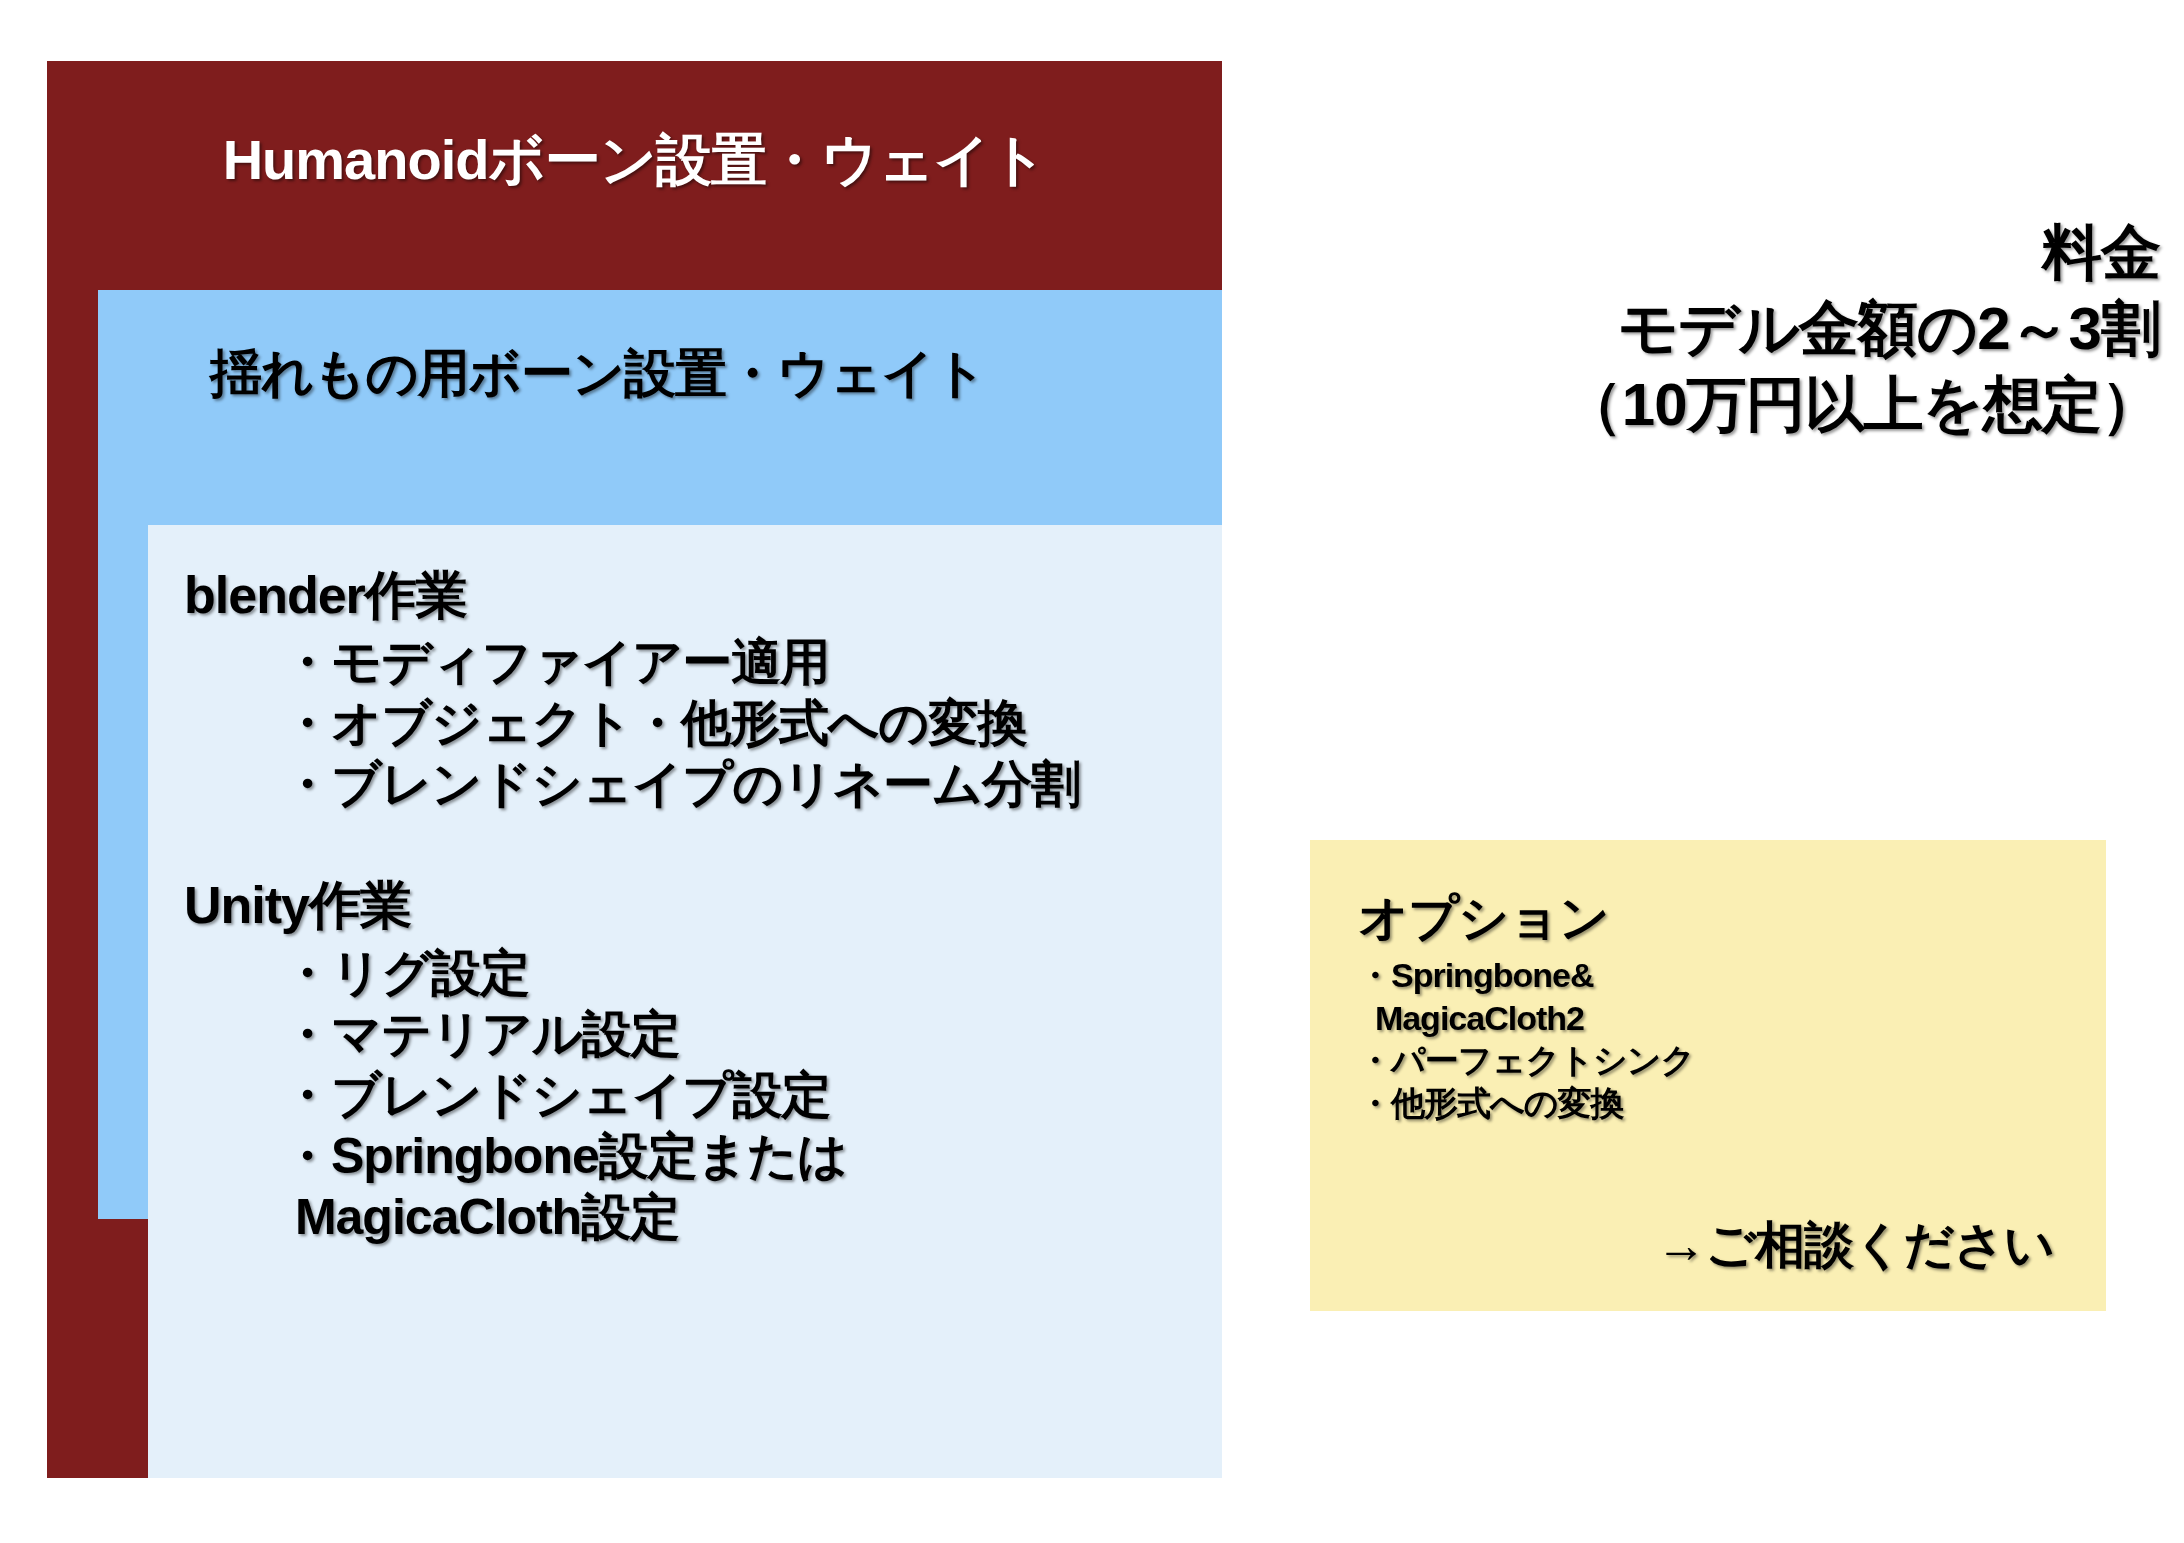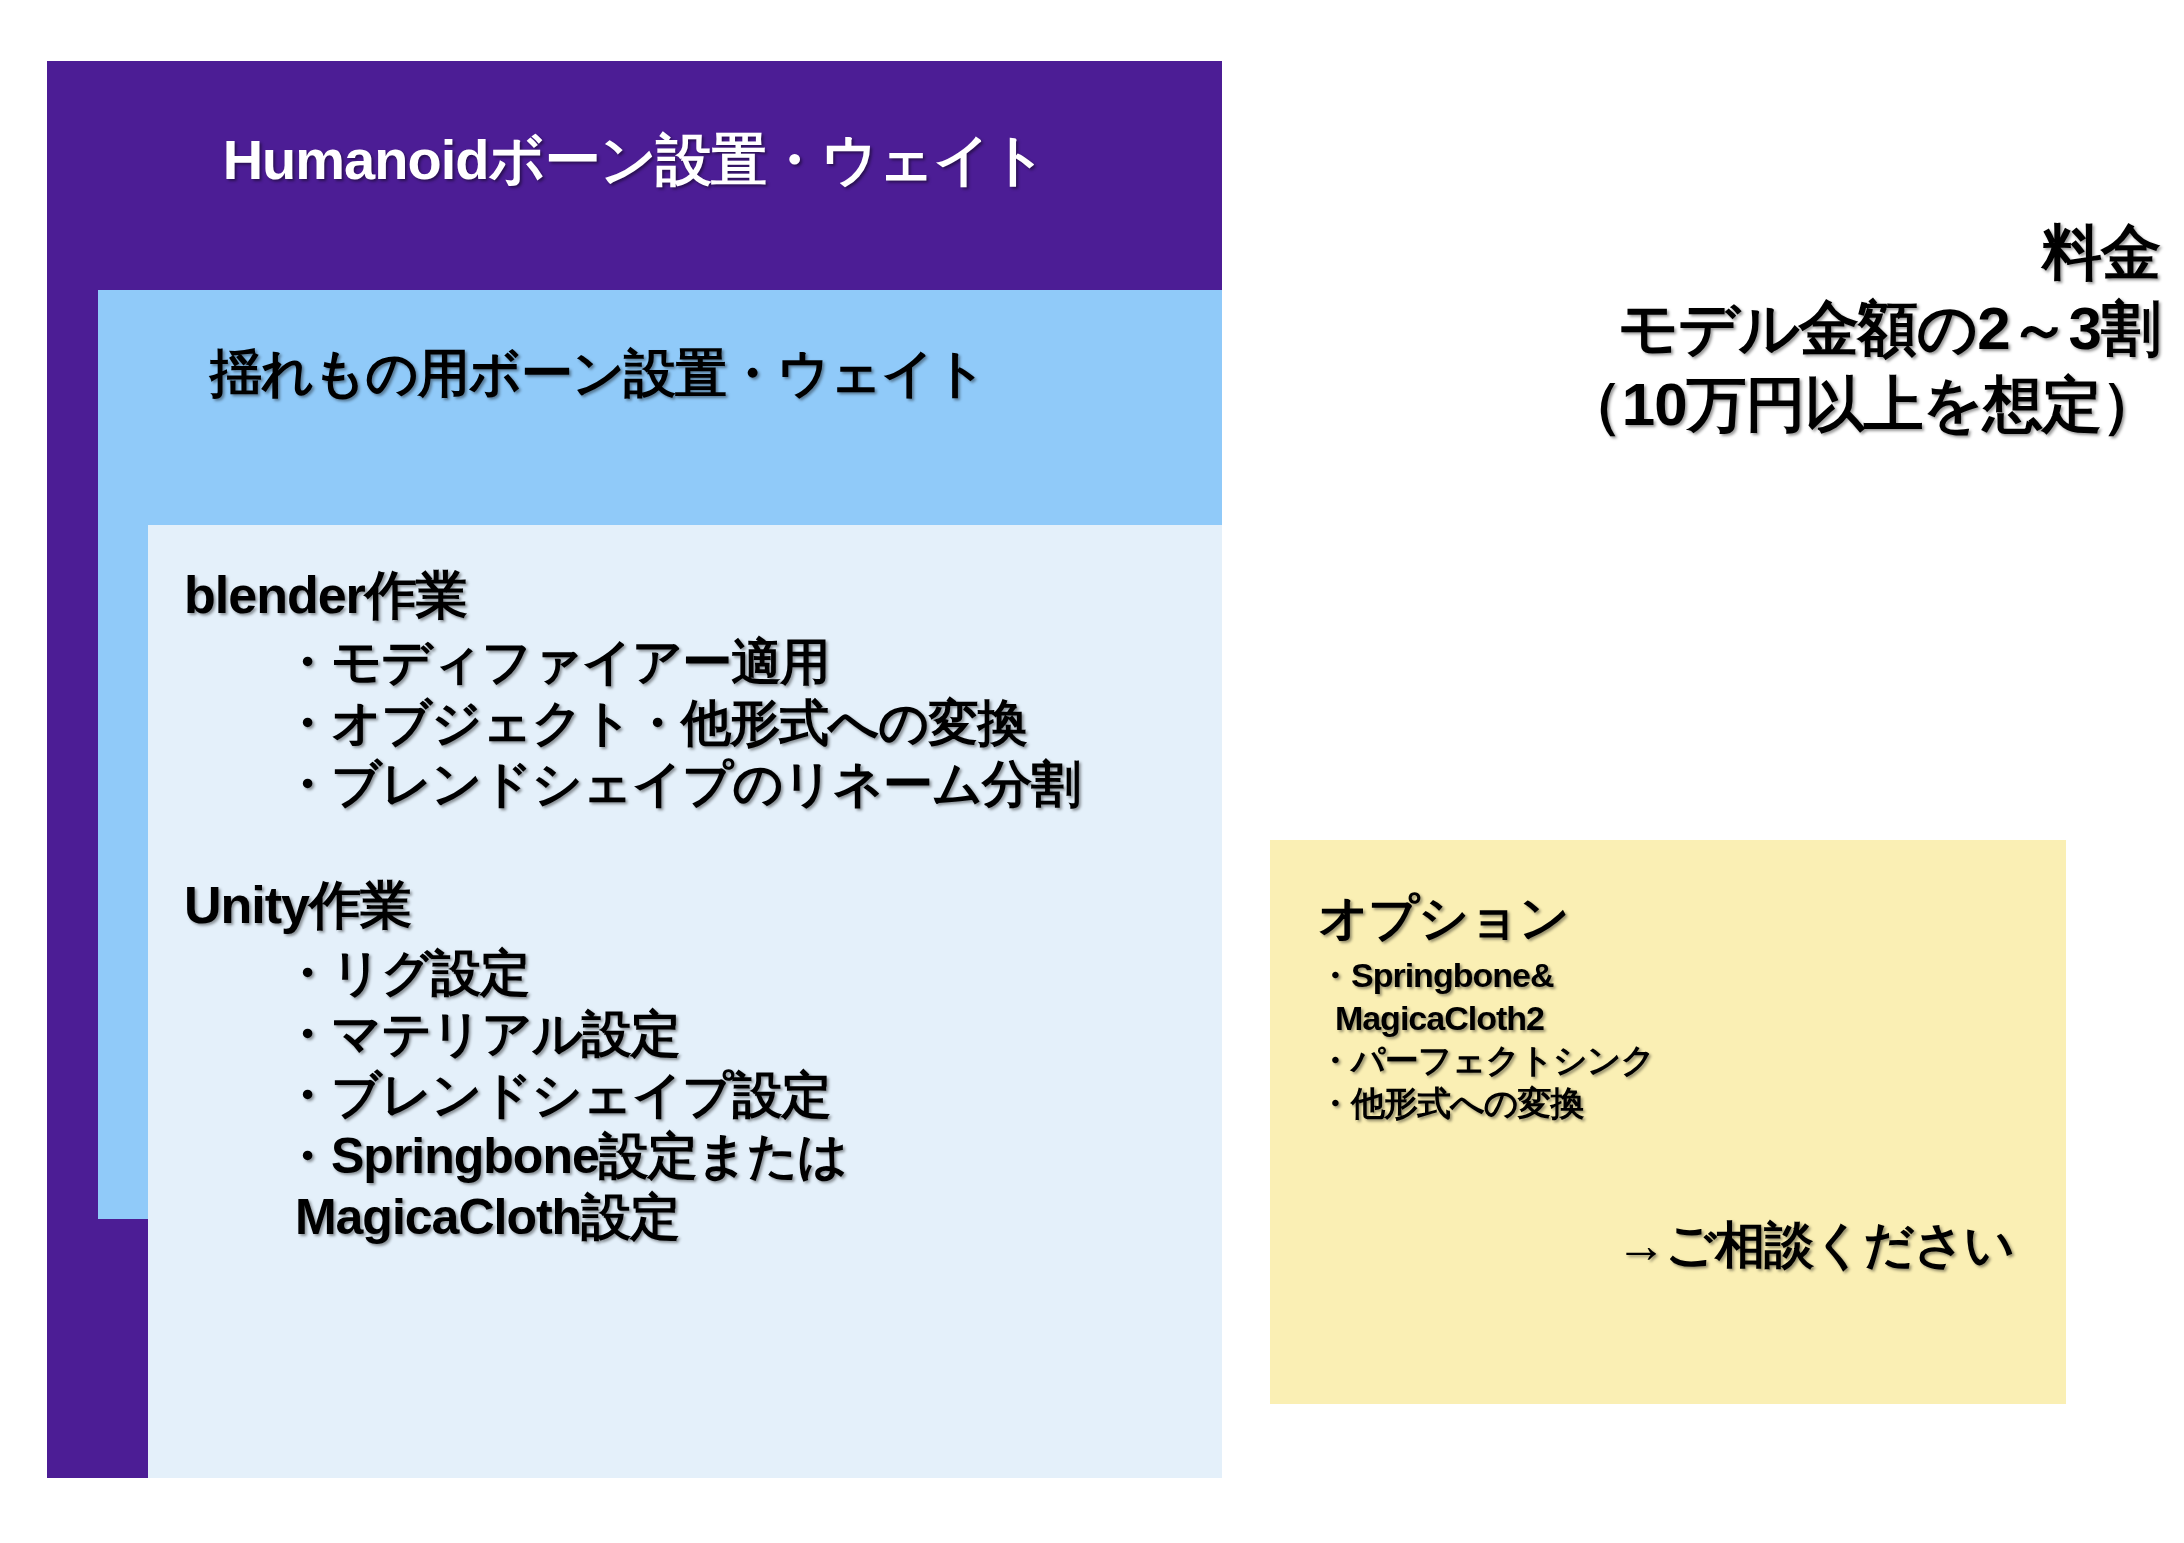--- a/index.html
+++ b/index.html
@@ -16,21 +16,21 @@
     -webkit-font-smoothing: antialiased;
   }
 
   
   .box-outer {
     position: absolute;
     left: 47px;
     top: 61px;
     width: 1175px;
     height: 1417px;
-    background: #4c1d95;
+    background: #7f1d1d;
   }
   .box-mid {
     position: absolute;
     left: 51px;
     top: 229px;
     width: 1124px;
     height: 929px;
     background: #90CAF9;
   }
   .box-inner {
@@ -119,24 +119,24 @@
     font-size: 60px;
     font-weight: bold;
     letter-spacing: -1px;
     line-height: 1.27;
     text-shadow: 2px 2px 3px rgba(0,0,0,0.40);
     text-align: right;
   }
 
   .option-box {
     position: absolute;
-    left: 1270px;
+    left: 1310px;
     top: 840px;
     width: 796px;
-    height: 564px;
+    height: 471px;
     background: #FAEFB4;
     box-sizing: border-box;
   }
   .option-inner {
     padding: 48px 0 0 48px;
     color: #000000;
   }
   .option-head {
     font-size: 50px;
     font-weight: bold;

